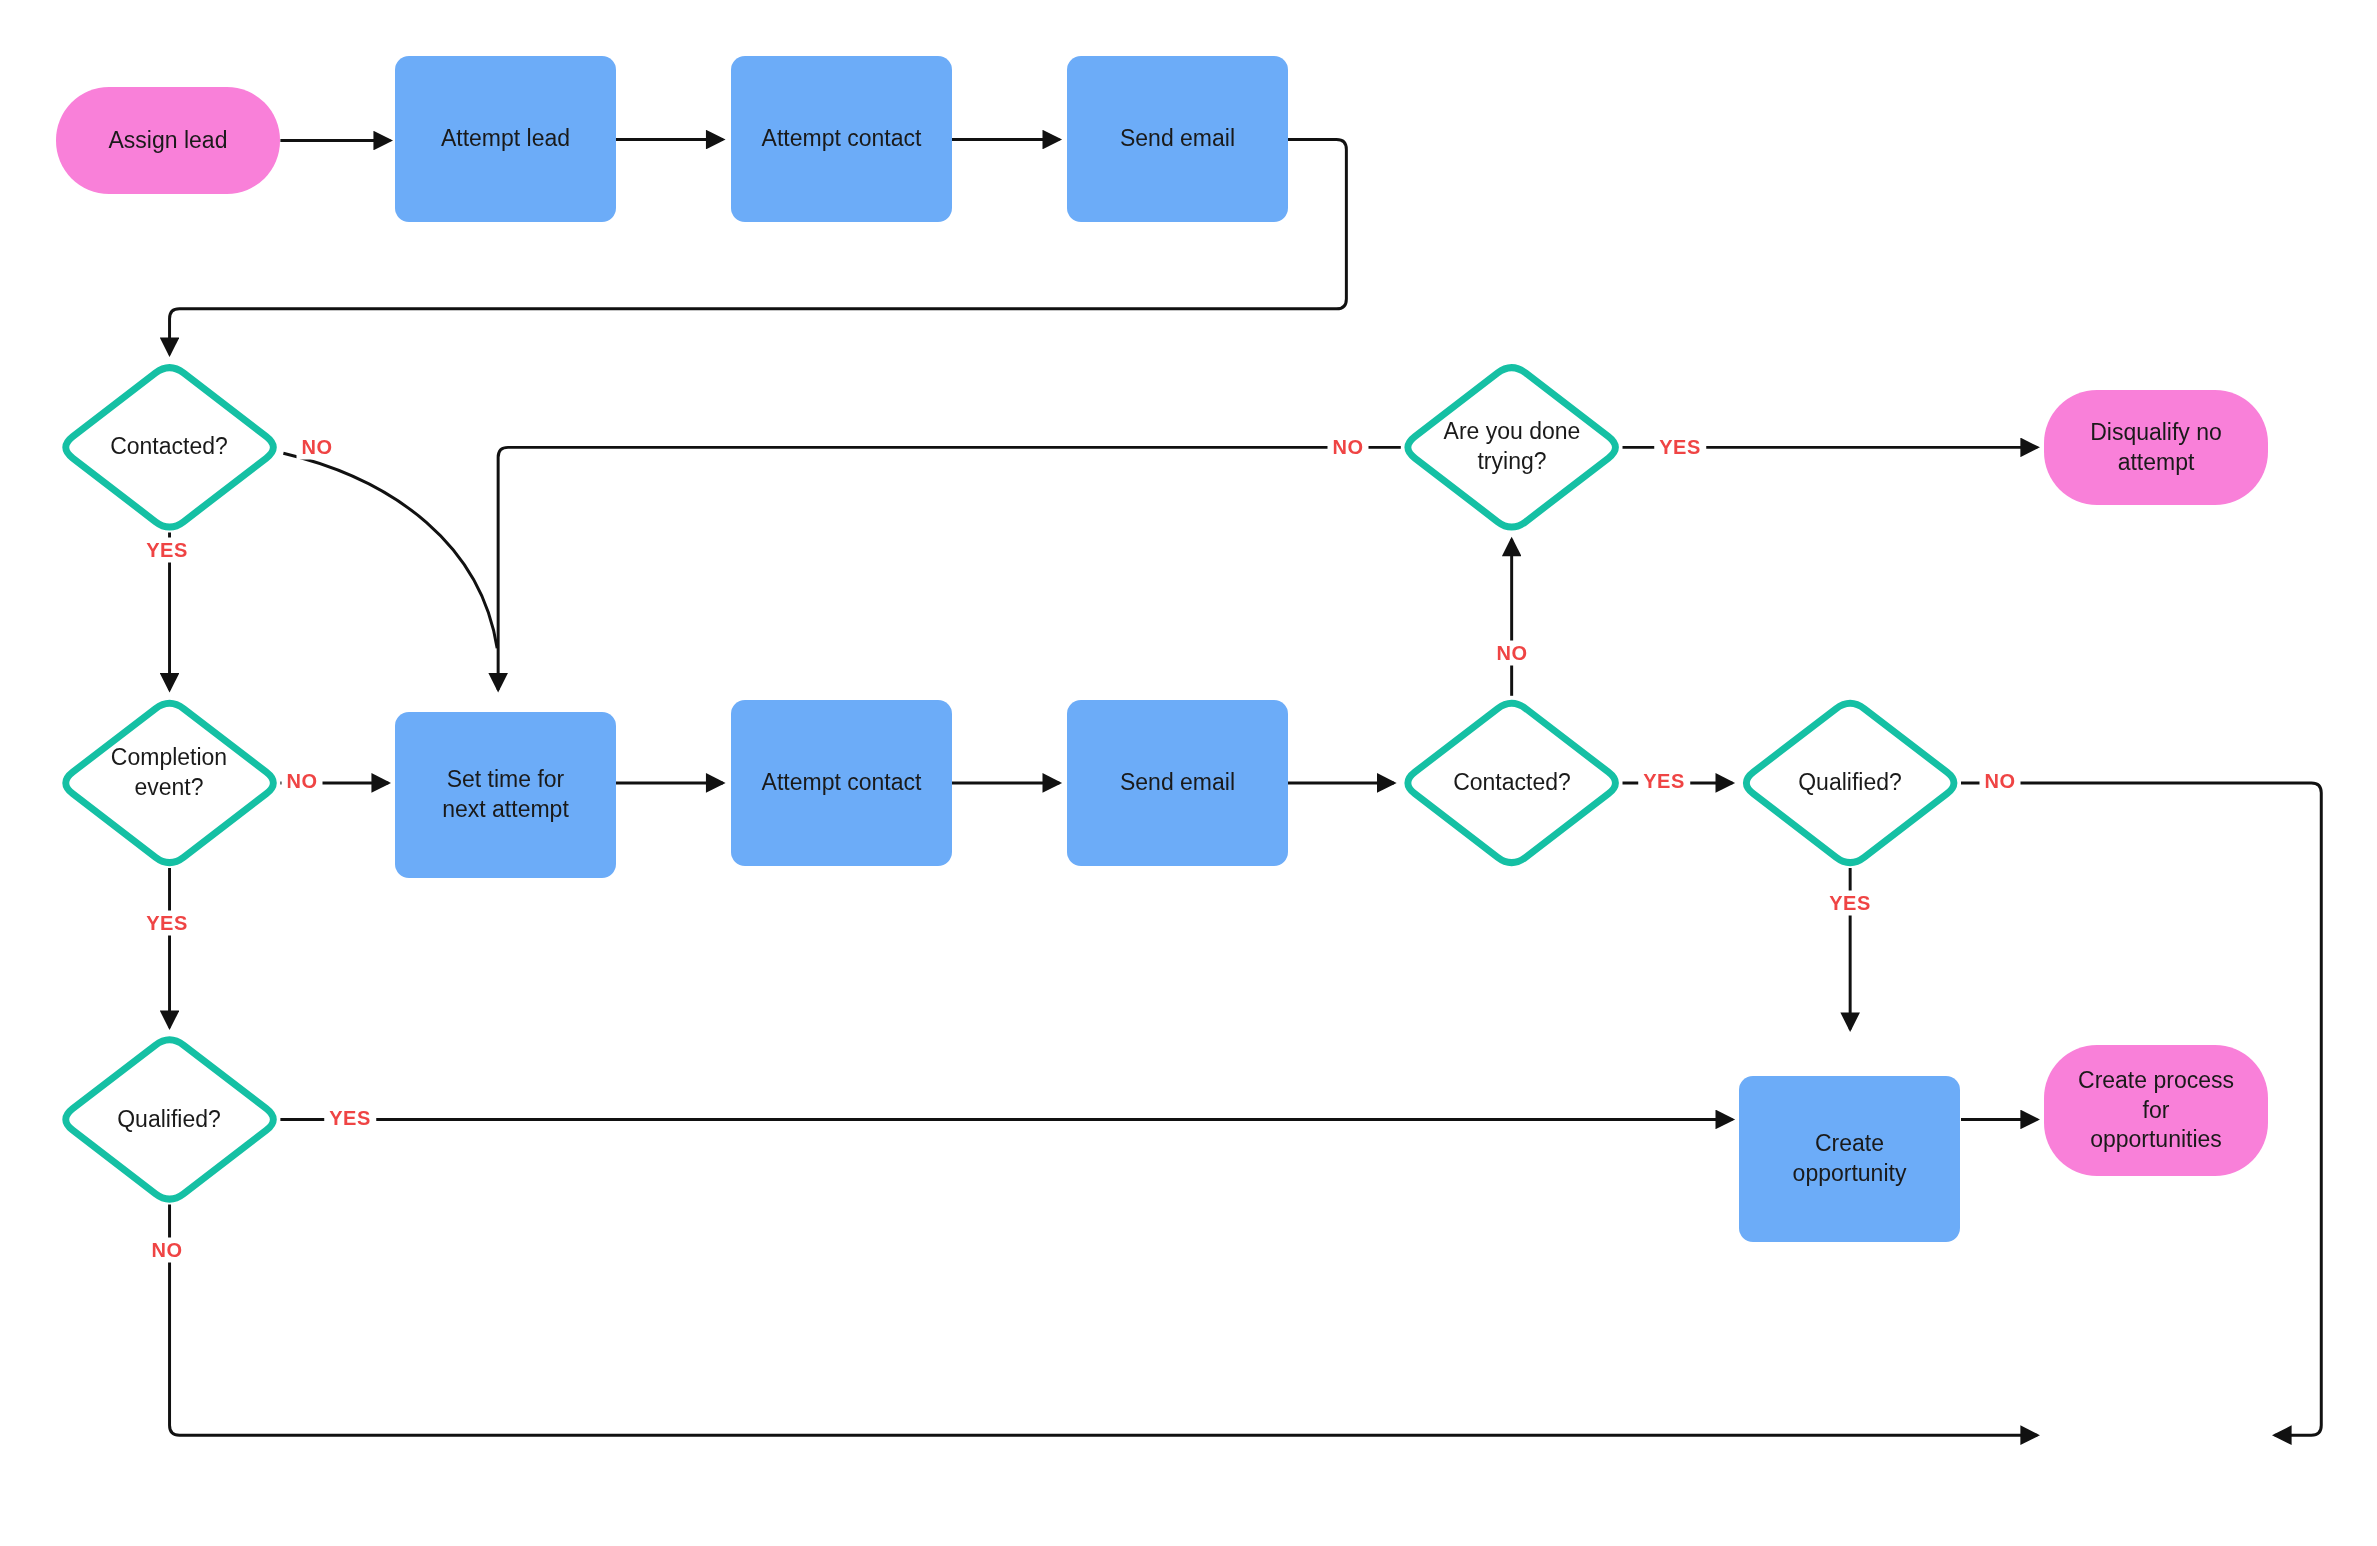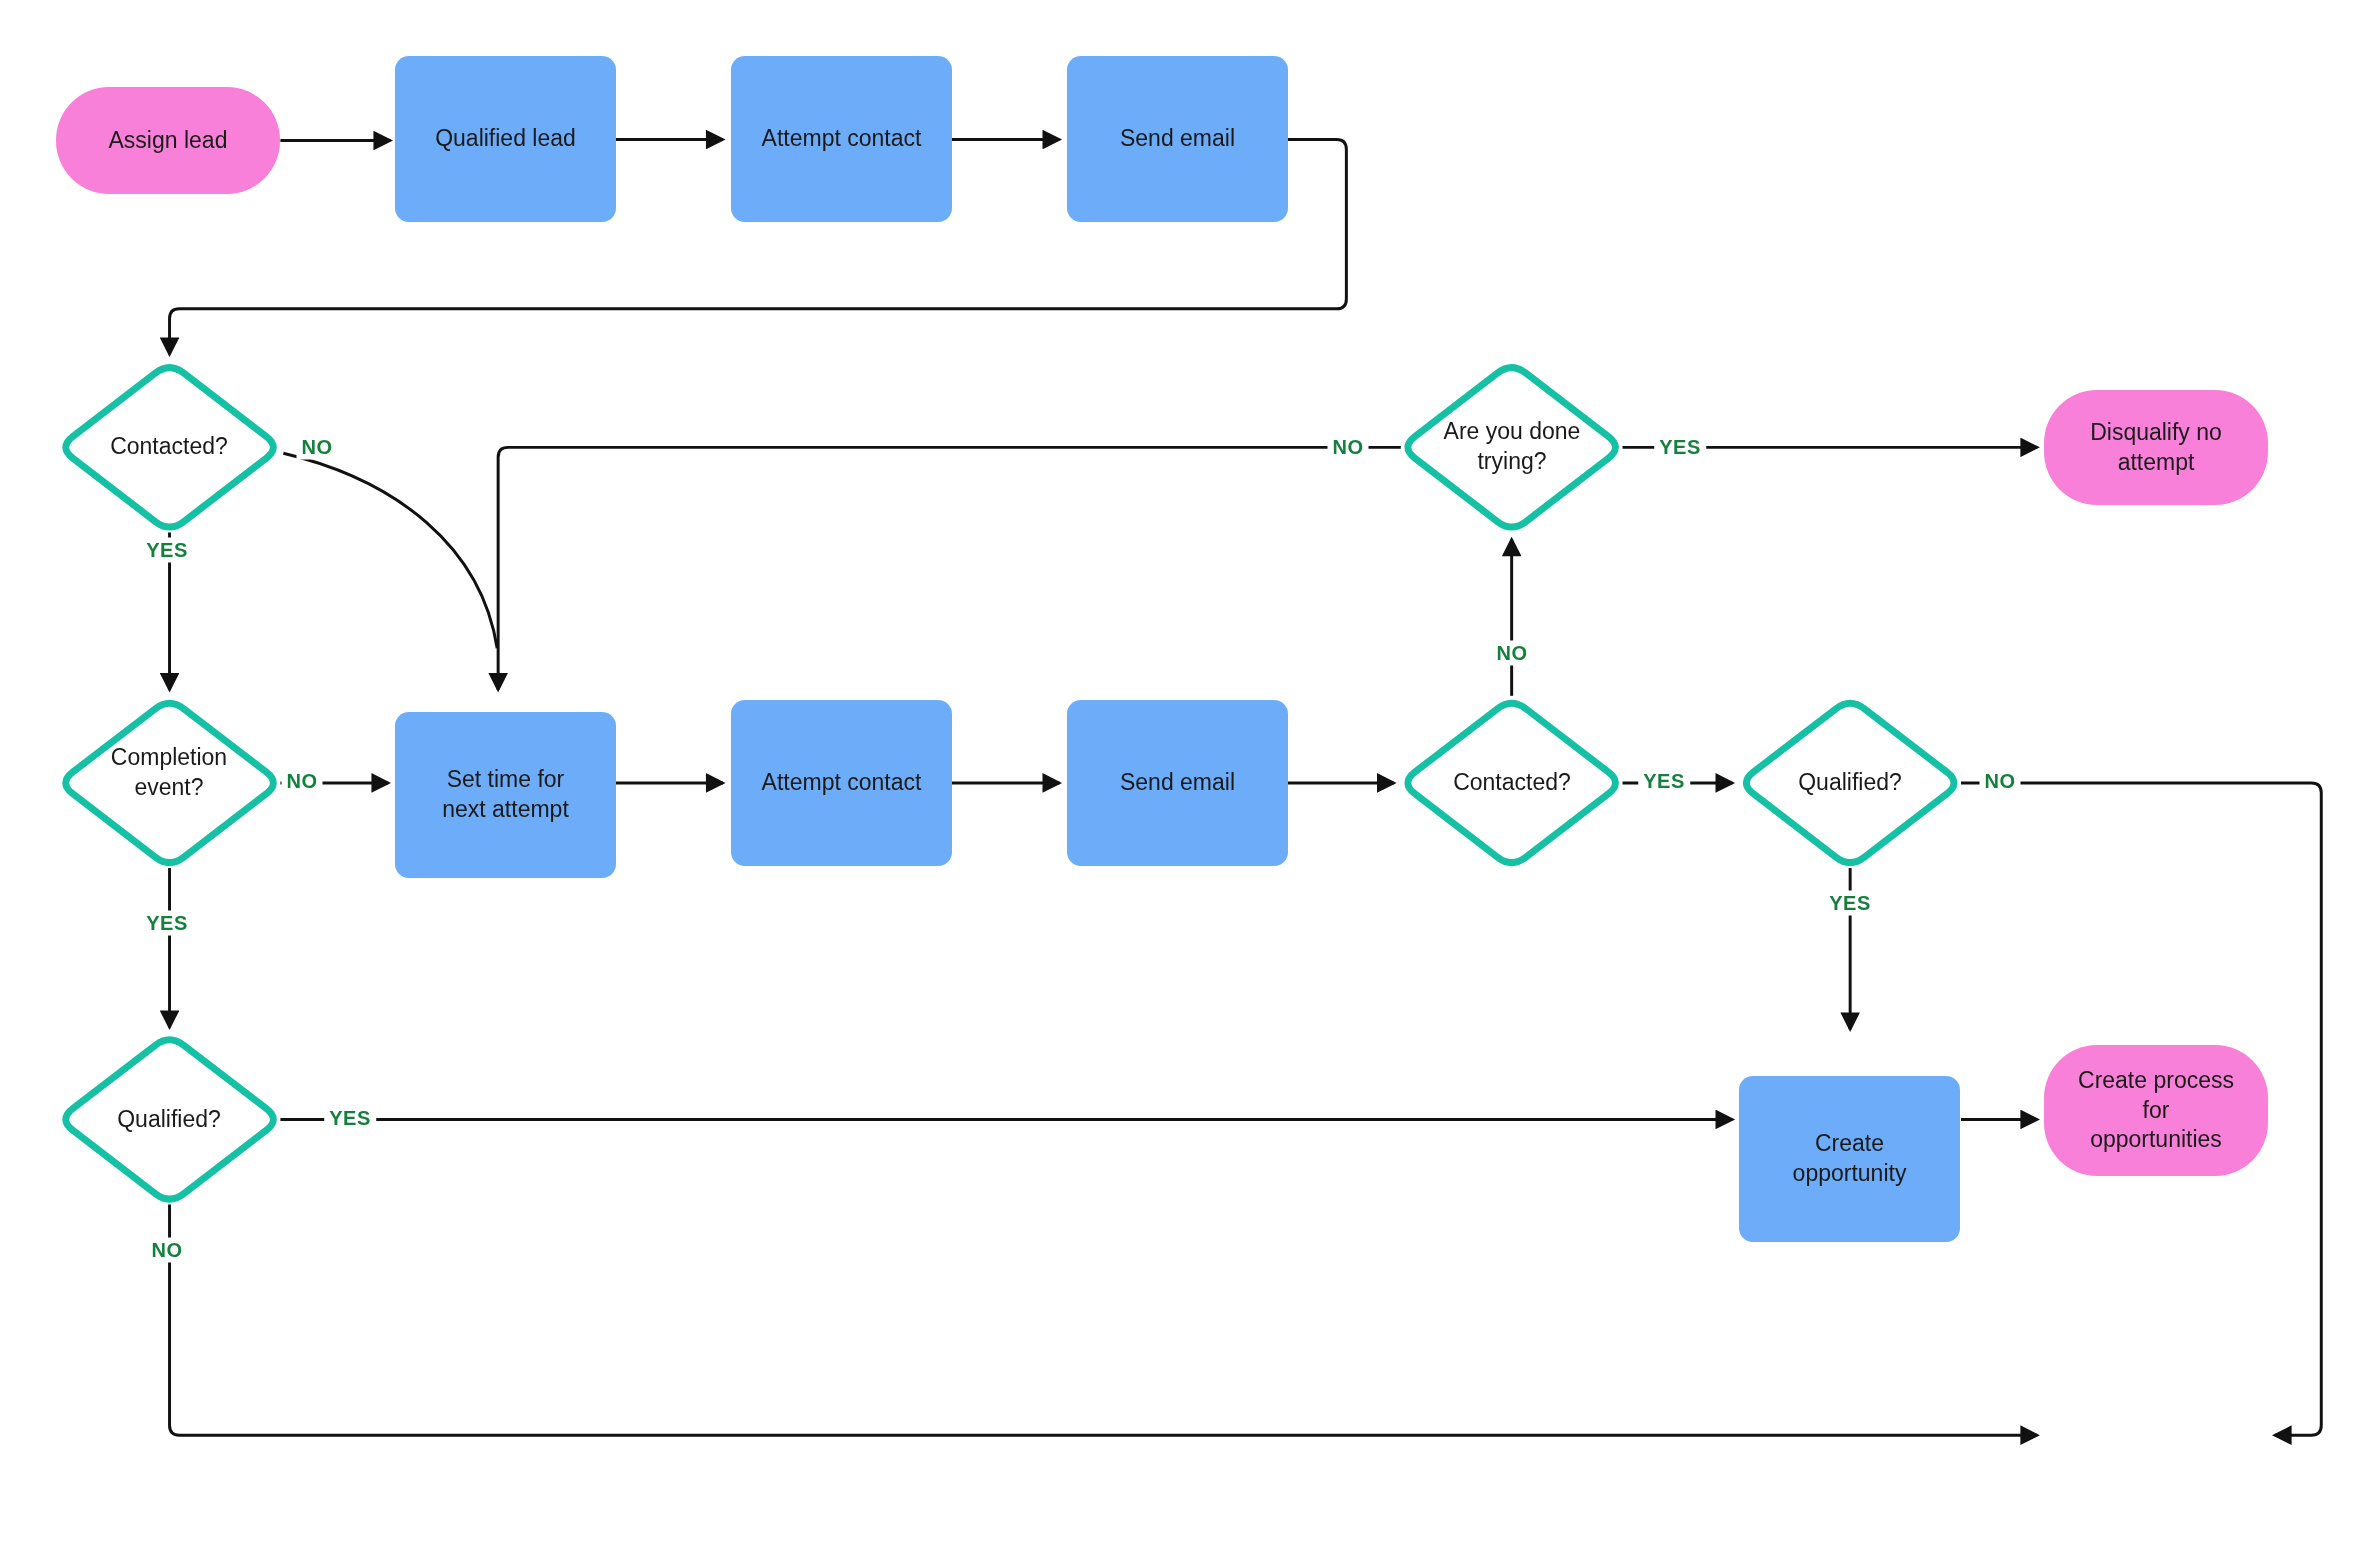--- a/index.html
+++ b/index.html
@@ -13,21 +13,21 @@
   #edges path.diamond{fill:#ffffff;stroke:var(--decision-stroke,#15C0A4);stroke-width:7;}
   .node{position:absolute;display:flex;align-items:center;justify-content:center;
         text-align:center;font-size:23px;line-height:1.3;box-sizing:border-box;}
   .process{background:var(--process-fill,#6CACF8);border-radius:14px;}
   .terminal{background:var(--terminal-fill,#F980D9);border-radius:53px;}
   .node-label{white-space:pre-line;padding:0 8px;}
   .diamond-label{position:absolute;width:208px;text-align:center;font-size:23px;
         line-height:1.3;white-space:pre-line;transform:translate(-50%,-50%);}
   .edge-label{position:absolute;transform:translate(-50%,-50%);
         background:#ffffff;padding:1px 5px;font-size:20px;font-weight:bold;
-        letter-spacing:0.5px;color:#15803d;}
+        letter-spacing:0.5px;color:#ef4444;}
 </style>
 </head>
 <body>
 
 <div id="canvas">
 
   <svg id="edges" width="2377" height="1546" viewBox="0 0 2401 1562">
     <defs>
       <marker id="arrow" viewBox="0 0 10 10" refX="8.6" refY="5" markerWidth="8" markerHeight="6.6" orient="auto-start-reverse">
         <path d="M0,0 L10,5 L0,10 Z" fill="#111111"></path>
@@ -61,21 +61,21 @@
     <path class="diamond" d="M 1541.2767038499246,376.9624690276208 L 1624.7232961500754,441.0375309723792 Q 1639,452 1624.7232961500754,462.9624690276208 L 1541.2767038499246,527.0375309723793 Q 1527,538 1512.7232961500754,527.0375309723793 L 1429.2767038499246,462.9624690276208 Q 1415,452 1429.2767038499246,441.0375309723792 L 1512.7232961500754,376.9624690276208 Q 1527,366 1541.2767038499246,376.9624690276208 Z"></path>
     <path class="diamond" d="M 1541.2767038499246,715.9624690276207 L 1624.7232961500754,780.0375309723793 Q 1639,791 1624.7232961500754,801.9624690276207 L 1541.2767038499246,866.0375309723793 Q 1527,877 1512.7232961500754,866.0375309723793 L 1429.2767038499246,801.9624690276207 Q 1415,791 1429.2767038499246,780.0375309723793 L 1512.7232961500754,715.9624690276207 Q 1527,705 1541.2767038499246,715.9624690276207 Z"></path>
     <path class="diamond" d="M 1883.2767038499246,715.9624690276207 L 1966.7232961500754,780.0375309723793 Q 1981,791 1966.7232961500754,801.9624690276207 L 1883.2767038499246,866.0375309723793 Q 1869,877 1854.7232961500754,866.0375309723793 L 1771.2767038499246,801.9624690276207 Q 1757,791 1771.2767038499246,780.0375309723793 L 1854.7232961500754,715.9624690276207 Q 1869,705 1883.2767038499246,715.9624690276207 Z"></path>
   </svg>
 
   <div class="node terminal" style="left:56px;top:87px;width:224px;height:107px;align-items:center;">
     <div class="node-label">Assign lead</div>
   </div>
 
   <div class="node process" style="left:395px;top:56px;width:221px;height:166px;">
-    <div class="node-label">Qualified lead</div>
+    <div class="node-label">Attempt lead</div>
   </div>
 
   <div class="node process" style="left:731px;top:56px;width:221px;height:166px;">
     <div class="node-label">Attempt contact</div>
   </div>
 
   <div class="node process" style="left:1067px;top:56px;width:221px;height:166px;">
     <div class="node-label">Send email</div>
   </div>
 

